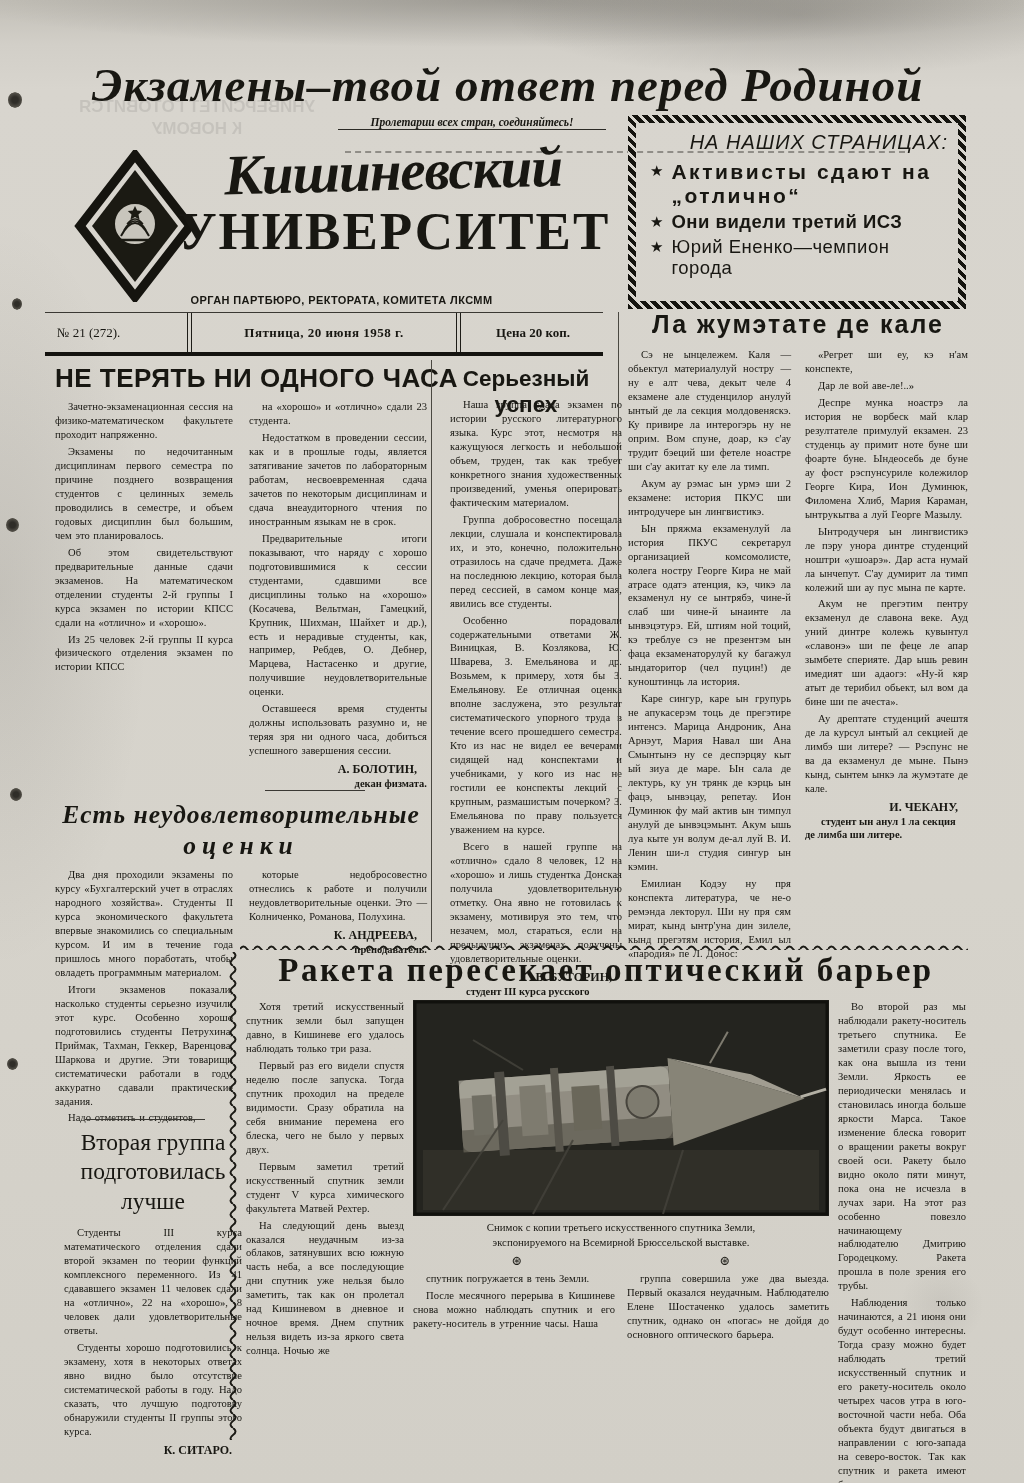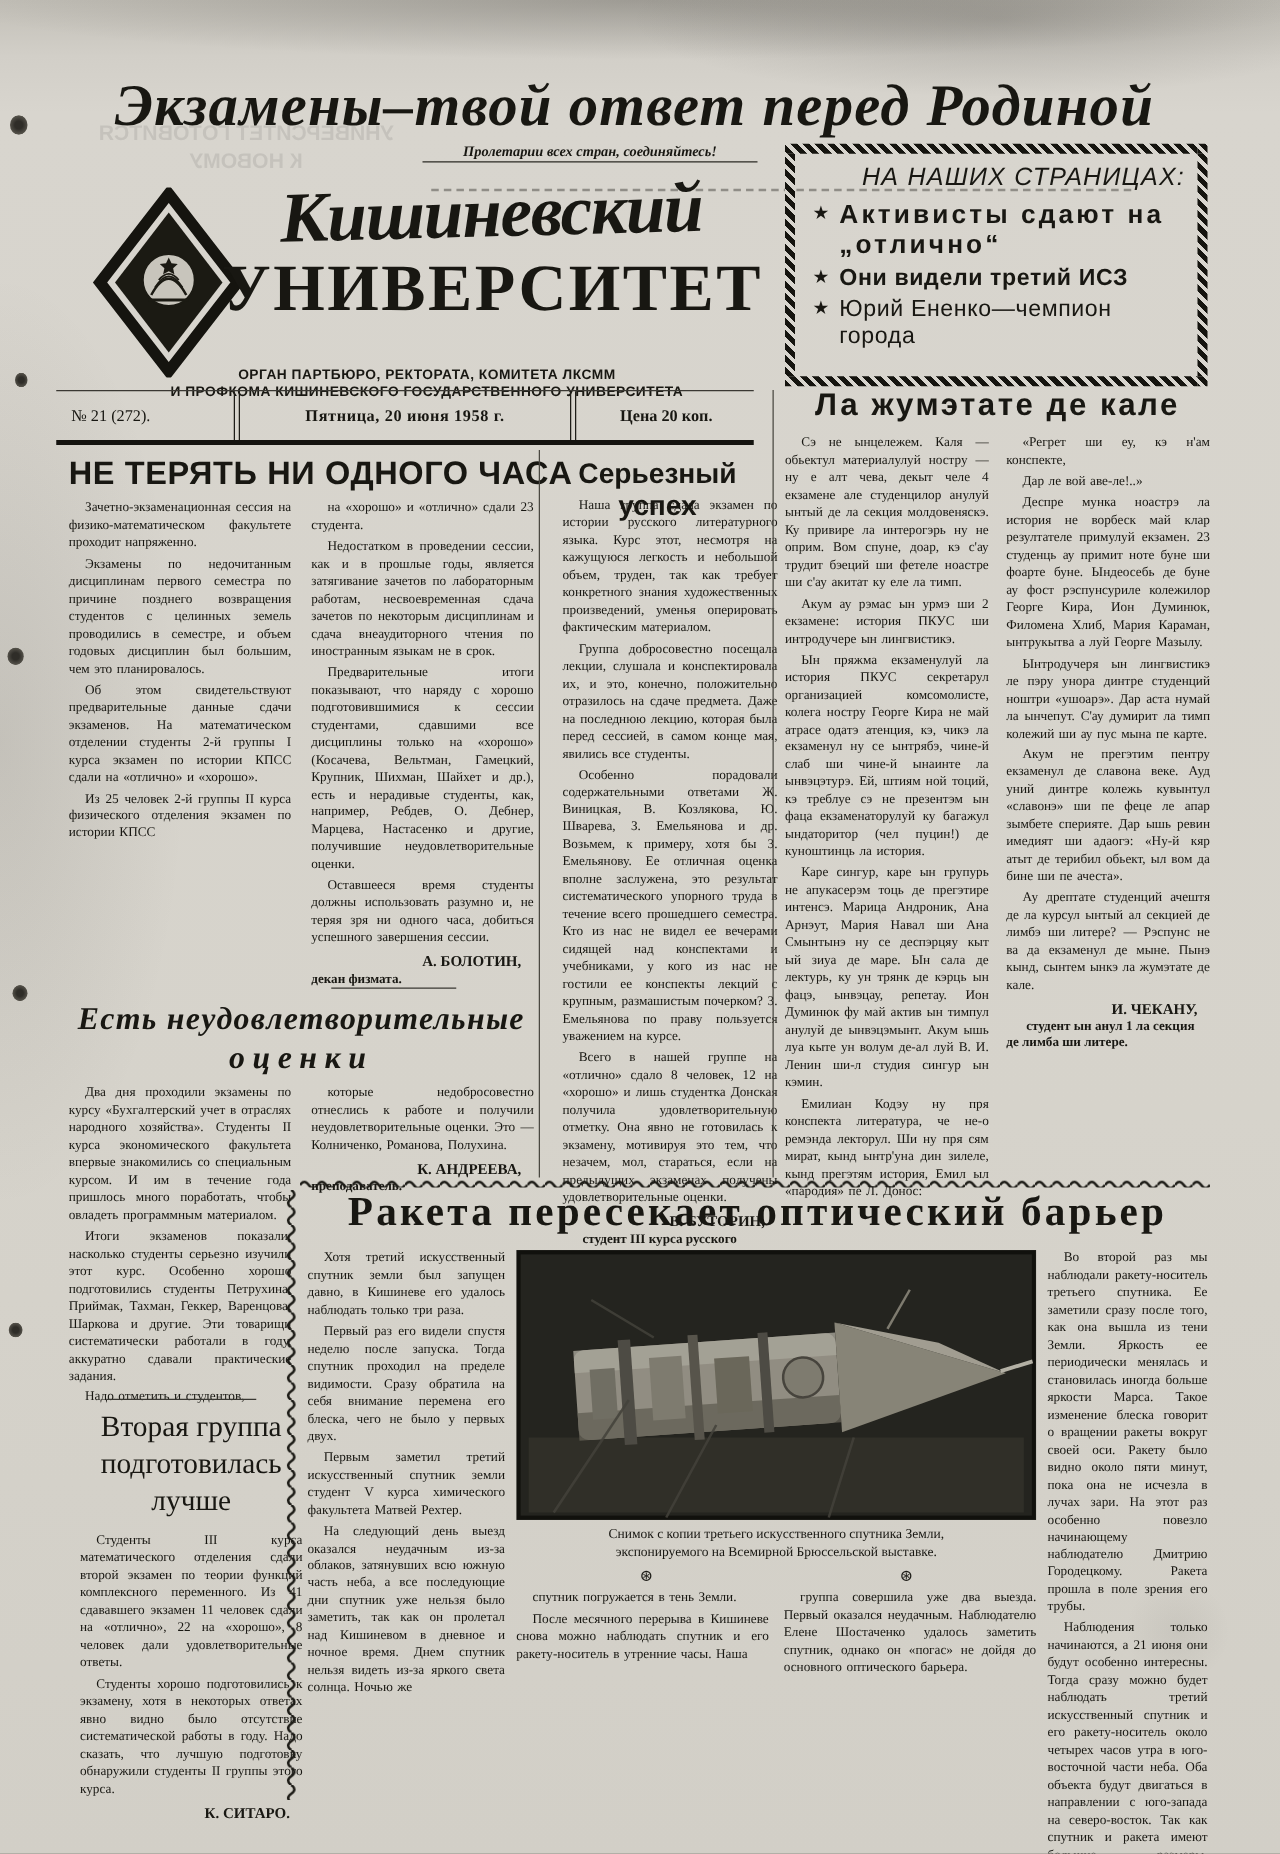--- a/index.html
+++ b/index.html
@@ -44,21 +44,21 @@
   .vbar{align-self:stretch;width:3px;border-left:1.5px solid #1d1c17;border-right:1.5px solid #1d1c17;margin:0 2px;}
   .issue-num{width:128px;padding-left:12px;}
   .issue-date{flex:1;text-align:center;font-weight:bold;letter-spacing:.5px;}
   .issue-price{width:140px;text-align:center;font-weight:bold;}
   .thick-rule{left:45px;top:352px;width:558px;height:4px;background:#14130f;}
   
   .btxt p{margin:0 0 3px;font-size:10.6px;line-height:1.32;text-align:justify;text-indent:13px;word-spacing:1px;}
   .cols{display:flex;}
   .sig-name{font-weight:bold;font-size:12px;text-align:right;padding-right:10px;margin-top:4px;}
   .sig-role{font-weight:bold;font-size:10.5px;line-height:1.25;text-align:left;text-indent:16px;}
-  .sig-role.center{text-align:left;text-indent:0;}
+  .sig-role.center{text-align:right;text-indent:0;}
   .vrule{width:1px;background:#4a4841;}
   .dash-rule{height:1px;background:#3a3833;}
   .wavy-h{overflow:hidden;}
   
   .h-sans-big{font-family:"Liberation Sans",sans-serif;font-weight:bold;font-size:26px;letter-spacing:.5px;
     text-align:center;white-space:nowrap;}
   .h-success{font-family:"Liberation Sans",sans-serif;font-weight:bold;font-size:22.5px;text-align:center;}
   .h-jum{font-family:"Liberation Sans",sans-serif;font-weight:bold;font-size:25px;letter-spacing:2px;text-align:center;}
   .h-bad{font-style:italic;font-weight:bold;font-size:25.5px;text-align:center;line-height:1.2;letter-spacing:1px;}
   .h-second{font-size:23.5px;text-align:center;line-height:1.25;}
@@ -96,21 +96,20 @@
       <path d="M47 86 Q61 60 75 86" fill="none" stroke="#1b1a13" stroke-width="2"></path>
       <path d="M50 80 Q61 62 72 80 M53 74 Q61 64 69 74" fill="none" stroke="#1b1a13" stroke-width="1.4"></path>
       <path d="M61 56 l2.2 4.6 5 .5 -3.7 3.4 1 4.9 -4.5-2.5 -4.5 2.5 1-4.9 -3.7-3.4 5-.5 z" fill="#1b1a13"></path>
       <path d="M45 90 h32" stroke="#1b1a13" stroke-width="2.5"></path>
     </svg>
   </div>
   <div class="abs title-script">Кишиневский</div>
   <div class="abs title-caps">УНИВЕРСИТЕТ</div>
   <div class="abs org-lines">
     <div>ОРГАН ПАРТБЮРО, РЕКТОРАТА, КОМИТЕТА ЛКСММ</div>
-    <div>И ПРОФКОМА КИШИНЕВСКОГО ГОСУДАРСТВЕННОГО УНИВЕРСИТЕТА</div>
   </div>
 
   <div class="abs announce">
     <div class="announce-title">НА НАШИХ СТРАНИЦАХ:</div>
     <div class="announce-item big">
       <span class="star">★</span>
       <span class="txt">Активисты сдают на „отлично“</span>
     </div>
     <div class="announce-item">
       <span class="star">★</span>

